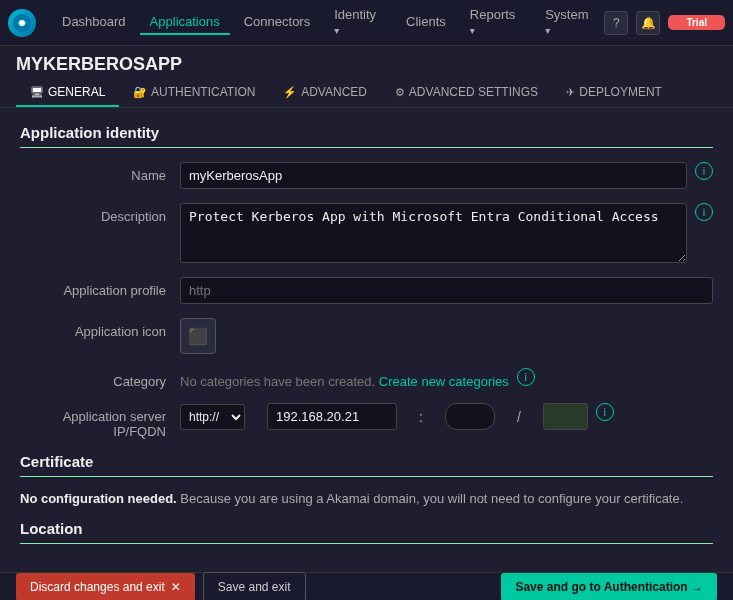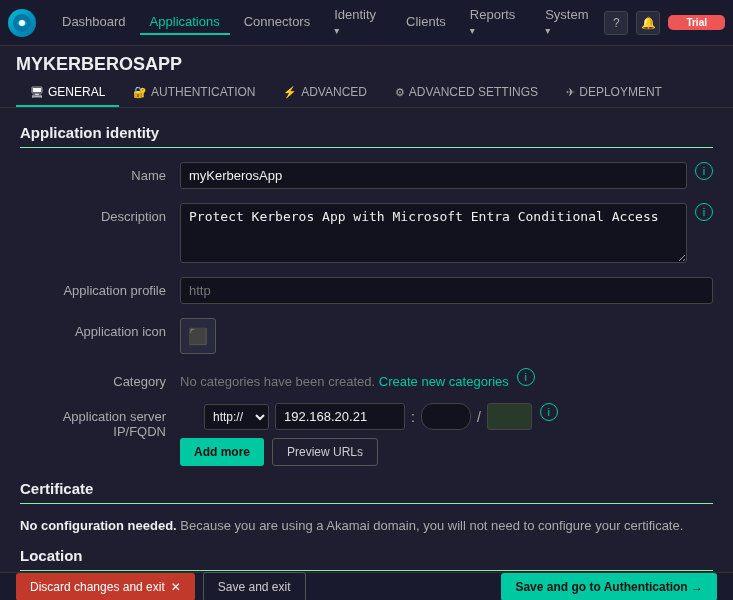--- a/index.html
+++ b/index.html
@@ -105,21 +105,21 @@
       display: flex; align-items: flex-start;
     }
     .app-icon-box {
       background: #2a2a3e; border: 1px solid #555; width: 36px; height: 36px;
       display: flex; align-items: center; justify-content: center;
       border-radius: 3px; cursor: pointer; color: #aaa; font-size: 16px;
     }
     .category-text { color: #777; font-size: 13px; padding-top: 6px; }
     .create-link { color: #00c8a0; cursor: pointer; text-decoration: none; }
 
-    .server-row { display: flex; align-items: center; gap: 6px; margin-left: 24px; }
+    .server-row { display: flex; align-items: center; gap: 22px; }
     .protocol-select {
       background: #12121e; border: 1px solid #444; color: #eee;
       padding: 4px 4px; border-radius: 3px; font-size: 12px; width: 65px;
     }
     .ip-input {
       background: #12121e; border: 1px solid #444; color: #eee;
       padding: 5px 8px; border-radius: 3px; font-size: 13px; width: 130px;
     }
     .colon { color: #aaa; font-size: 14px; }
     .port-input {
@@ -292,24 +292,20 @@
             <option>https://</option>
           </select>
           <input class="ip-input" type="text" value="192.168.20.21" style="">
           <span class="colon">:</span>
           <input class="port-input" type="text" value="80" style="">
           <span class="slash">/</span>
           <input class="path-input" type="text" style="">
         </div>
         <div class="info-icon">i</div>
       </div>
-      <div class="btn-row">
-        <button class="btn-green">Add more</button>
-        <button class="btn-outline">Preview URLs</button>
-      </div>
     </div>
   </div>
 
   <div class="cert-section">
     <div class="section-title">Certificate</div>
     <div class="cert-note">
       <strong>No configuration needed.</strong>
       <span> Because you are using a Akamai domain, you will not need to configure your certificate.</span>
     </div>
   </div>

